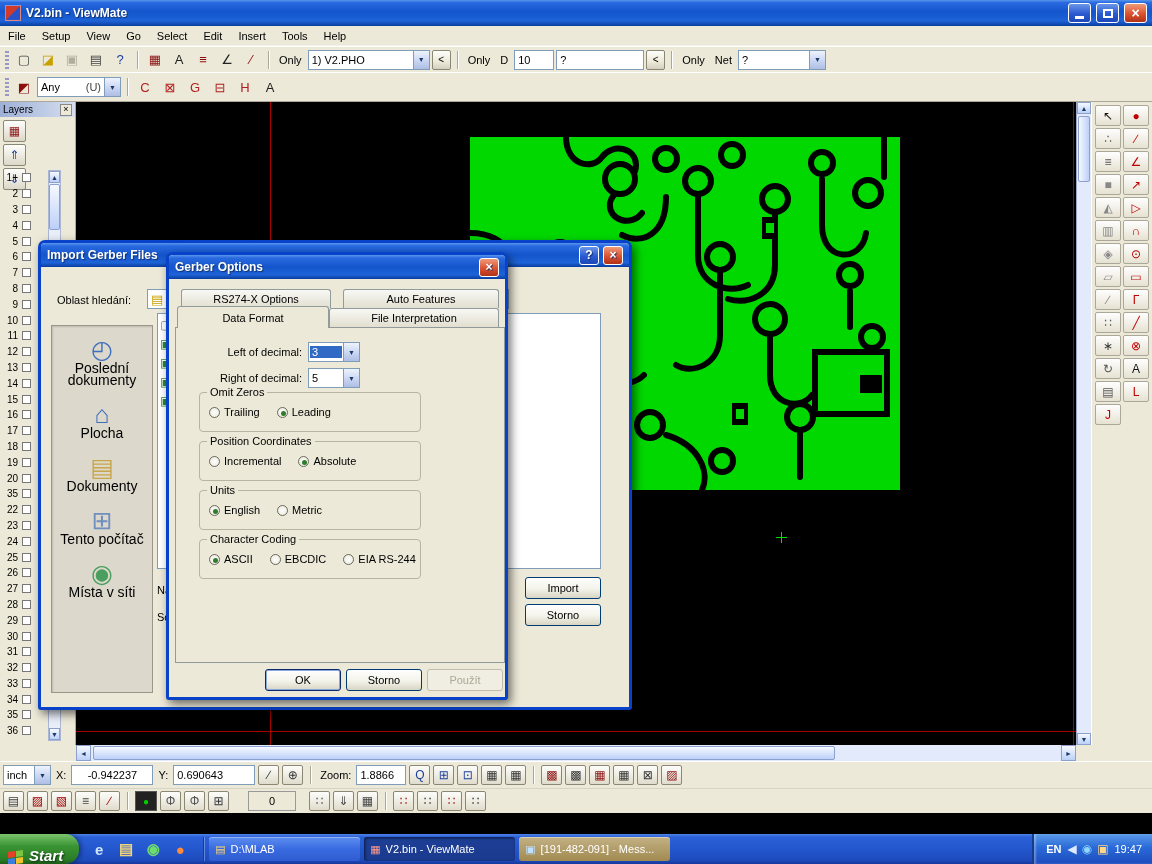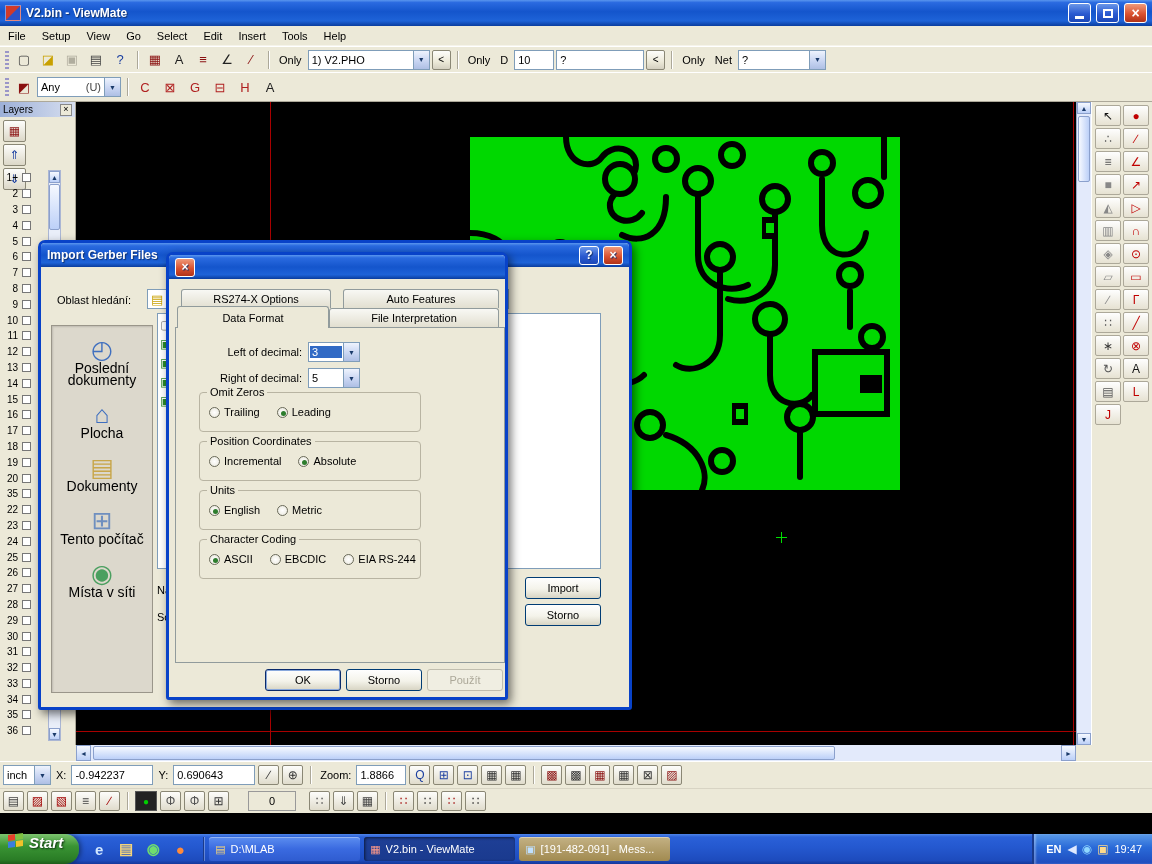--- a/index.html
+++ b/index.html
@@ -106,21 +106,21 @@
 .combo.dec{position:absolute;left:132px;width:52px}
 .group{position:absolute;left:23px;width:222px;height:40px;border:1px solid #b8b4a2;border-radius:4px}
 .group-label{position:absolute;top:-7px;left:7px;background:#ece9d8;padding:0 3px}
 .radio-row{position:absolute;left:9px;top:13px;display:flex}
 .radio{display:flex;align-items:flex-end;gap:4px;margin-right:17px;white-space:nowrap}
 .rdot{width:11px;height:11px;border-radius:50%;border:1px solid #6a6a5a;background:radial-gradient(#fff,#e8e6da);position:relative}
 .radio.checked .rdot::after{content:"";position:absolute;left:3px;top:3px;width:5px;height:5px;border-radius:50%;background:#2d7d2d}
 
 .taskbar{position:absolute;left:0;top:834px;width:1152px;height:30px;z-index:50;display:flex;align-items:center;
  background:linear-gradient(#4f85e8,#2a60d8 10%,#2458cf 45%,#1d4bbd 88%,#15379a)}
-.start-btn{height:30px;padding:0 16px 0 8px;border-radius:0 14px 14px 0;display:flex;align-items:flex-start;gap:6px;color:#fff;font-weight:bold;font-style:italic;font-size:15px;text-shadow:1px 1px 2px #0c300c;
+.start-btn{height:30px;padding:0 16px 0 8px;border-radius:0 14px 14px 0;display:flex;align-items:flex-end;gap:6px;color:#fff;font-weight:bold;font-style:italic;font-size:15px;text-shadow:1px 1px 2px #0c300c;
  background:linear-gradient(#7cc46e,#3a9434 40%,#2a7d26 85%,#1d5c1a);box-shadow:2px 0 5px rgba(0,0,0,.4)}
 .flag{display:grid;grid-template-columns:7px 7px;grid-template-rows:6px 6px;gap:1px;transform:skewY(-8deg)}
 .flag i{display:block}
 .flag .fr{background:#e6402a}.flag .fg{background:#7ec242}.flag .fb{background:#3a7de0}.flag .fy{background:#f2c22a}
 .ql{display:flex;align-items:center;gap:5px;padding:0 9px}
 .qlbtn{width:22px;height:22px;display:flex;align-items:center;justify-content:center;font-size:15px;font-weight:bold}
 .tb-sep{width:1px;height:24px;background:#1a3a8a;box-shadow:1px 0 0 rgba(255,255,255,.3);margin:0 3px}
 #tasks{display:flex;align-items:center}
 .task-btn{height:24px;width:151px;margin:0 2px;border-radius:3px;display:flex;align-items:center;gap:5px;padding:0 6px;color:#fff;overflow:hidden;white-space:nowrap;
  background:linear-gradient(#5c8ef0,#3a6ae0 50%,#2f5cd0);box-shadow:inset 0 1px 0 rgba(255,255,255,.35)}
@@ -490,21 +490,21 @@
     <div class="sarrow" style="right:0">►</div>
   </div>
   <div class="hcorner"></div>
 
   <div class="statusbar1">
     <div class="combo" style="width:48px">
       <span class="val">inch</span>
       <span class="dd">▼</span>
     </div>
     <span class="sb-label">X:</span>
-    <input class="sunken" style="width: 82px;" readonly="" value="-0.942237">
+    <input class="sunken" style="width: 82px; text-align: center;" readonly="" value="-0.942237">
     <span class="sb-label">Y:</span>
     <input class="sunken" style="width: 82px;" readonly="" value="0.690643">
     <span id="sb1-a" style="display:flex;gap:3px">
         <div class="sbtn" style="color: rgb(51, 51, 51);">∕</div>
         <div class="sbtn" style="color: rgb(51, 51, 51);">⊕</div>
       </span>
     <span class="vsep"></span>
     <span class="sb-label">Zoom:</span>
     <input class="sunken" style="width: 50px;" readonly="" value="1.8866">
     <span id="sb1-zoomicons" style="display:flex;gap:3px">
@@ -602,20 +602,21 @@
       </div>
   </div>
   <span class="partial-label" style="top:341px">Ná</span>
   <span class="partial-label" style="top:368px">So</span>
   <div class="xp-btn" style="left:484px;top:334px">Import</div>
   <div class="xp-btn" style="left:484px;top:361px">Storno</div>
 </div>
 
 <div class="dialog gerber-dialog">
   <div class="dlg-titlebar">
+    <span class="dlg-title">Gerber Options</span>
     <span class="dlg-btn close">×</span>
   </div>
   <div class="tab row1" style="left:12px;width:150px">
       <span>RS274-X Options</span>
     </div>
   <div class="tab row1" style="left:174px;width:156px">
       <span>Auto Features</span>
     </div>
   <div class="tab row2 active" style="left:8px;width:152px">
       <span>Data Format</span>

